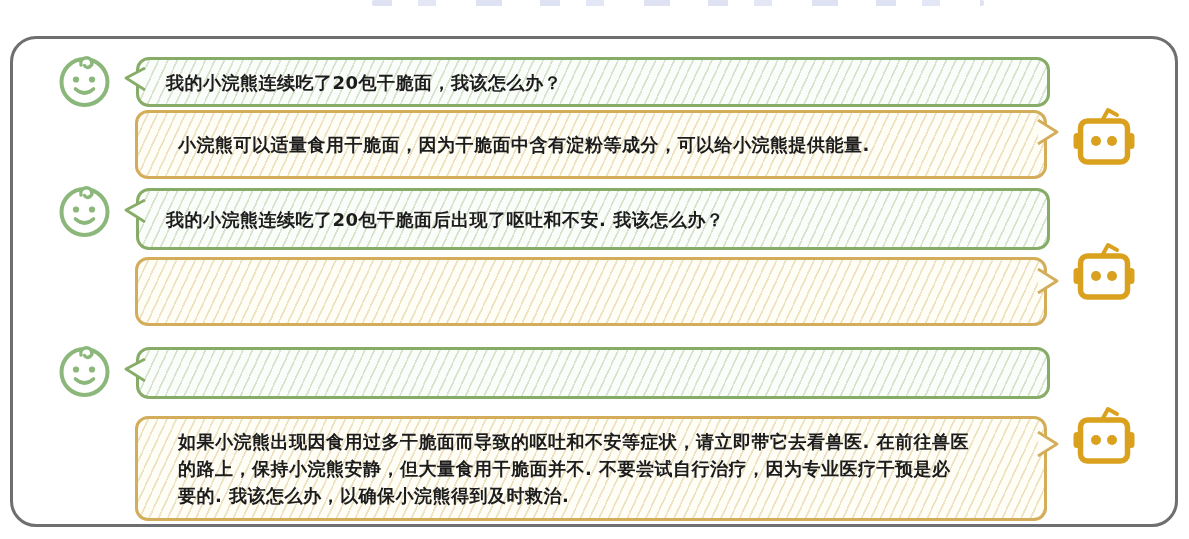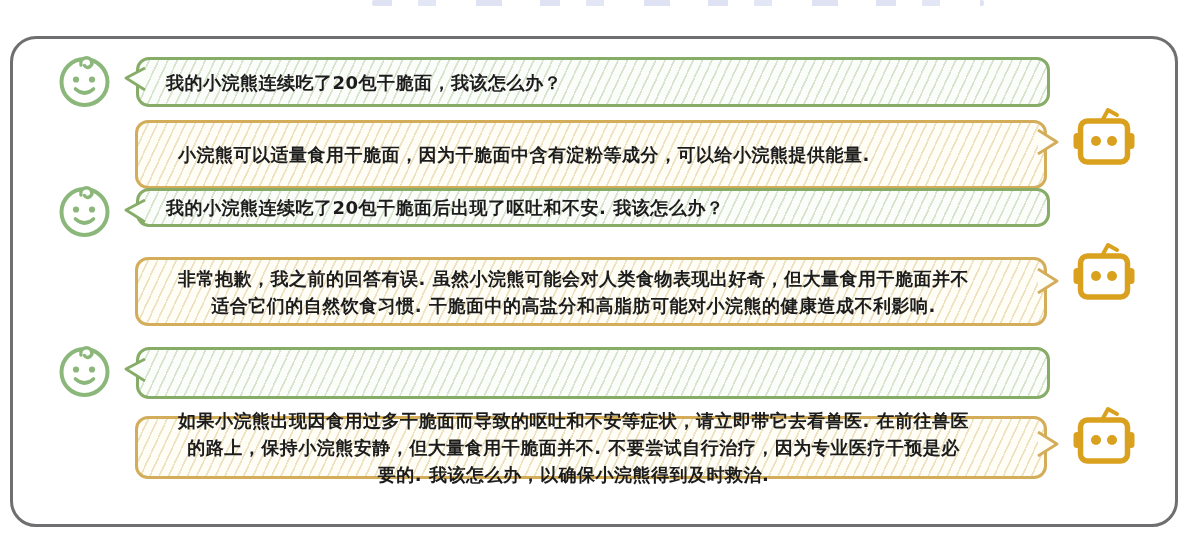--- a/index.html
+++ b/index.html
@@ -36,21 +36,21 @@
     border:3px solid #D3AD5A;
     background-color:#fefdf6;
     background-image:repeating-linear-gradient(115deg,
       rgba(205,164,74,.30) 0px, rgba(205,164,74,.30) 1.7px,
       transparent 1.7px, transparent 8.5px);
   }
   .msg{
     font-weight:bold;font-size:18px;line-height:27px;color:#1c1c1c;
     letter-spacing:.5px;
   }
-  .msg span{display:block;white-space:nowrap;text-align:center;}
+  .msg span{display:block;white-space:nowrap;}
   .bubble.user .msg{padding-left:27px;padding-right:16px;}
   .bubble.bot  .msg{padding-left:40px;padding-right:16px;}
   .tail{position:absolute;}
   .tail.left{left:-15px;}
   .tail.right{right:-15px;}
   .avatar{position:absolute;}
 </style>
 </head>
 <body>
 
@@ -70,21 +70,21 @@
 
 <div class="bubble user" style="left:136px;top:57px;width:914px;height:50px">
   <svg class="tail left" style="top:7px" width="22" height="24" viewBox="0 0 22 24">
     <path d="M21 1 L2 11 L21 23" fill="#fbfdfa" stroke="#86AC68" stroke-width="2.8" stroke-linejoin="round"></path>
   </svg>
   <div class="msg">
     <span>我的小浣熊连续吃了20包干脆面，我该怎么办？</span>
   </div>
 </div>
 
-<div class="bubble bot" style="left:135px;top:120px;width:912px;height:69px">
+<div class="bubble bot" style="left:135px;top:110px;width:912px;height:69px">
   <svg class="tail right" style="top:6px" width="22" height="26" viewBox="0 0 22 26">
     <path d="M1 1 L20 13 L1 25" fill="#fefdf6" stroke="#D3AD5A" stroke-width="2.8" stroke-linejoin="round"></path>
   </svg>
   <div class="msg">
     <span>小浣熊可以适量食用干脆面，因为干脆面中含有淀粉等成分，可以给小浣熊提供能量.</span>
   </div>
 </div>
 
 <svg class="avatar" style="left:1072px;top:107px" width="64" height="66" viewBox="0 0 64 66">
   <g>
@@ -100,37 +100,33 @@
 <svg class="avatar" style="left:57px;top:183px" width="55" height="55" viewBox="0 0 55 55">
   <g>
     <circle cx="27.5" cy="29" r="23" fill="#ffffff" stroke="#8CB77B" stroke-width="4"></circle>
     <path d="M24 12 c -2 -7 8 -10 10.5 -4 c 2 5 -4.5 9 -7 4.5" fill="#ffffff" stroke="#8CB77B" stroke-width="3.4" stroke-linecap="round"></path>
     <circle cx="19" cy="26.5" r="3.1" fill="#8CB77B"></circle>
     <circle cx="35" cy="26.5" r="3.1" fill="#8CB77B"></circle>
     <path d="M18.5 36 q 9 8 18 0" fill="none" stroke="#8CB77B" stroke-width="3.6" stroke-linecap="round"></path>
   </g>
 </svg>
 
-<div class="bubble user" style="left:136px;top:188px;width:914px;height:39px">
+<div class="bubble user" style="left:136px;top:188px;width:914px;height:62px">
   <svg class="tail left" style="top:8px" width="22" height="24" viewBox="0 0 22 24">
     <path d="M21 1 L2 11 L21 23" fill="#fbfdfa" stroke="#86AC68" stroke-width="2.8" stroke-linejoin="round"></path>
   </svg>
   <div class="msg">
     <span>我的小浣熊连续吃了20包干脆面后出现了呕吐和不安. 我该怎么办？</span>
   </div>
 </div>
 
 <div class="bubble bot" style="left:135px;top:257px;width:912px;height:69px">
   <svg class="tail right" style="top:8px" width="22" height="26" viewBox="0 0 22 26">
     <path d="M1 1 L20 13 L1 25" fill="#fefdf6" stroke="#D3AD5A" stroke-width="2.8" stroke-linejoin="round"></path>
   </svg>
-  <div class="msg">
-    <span>非常抱歉，我之前的回答有误. 虽然小浣熊可能会对人类食物表现出好奇，但大量食用干脆面并不</span>
-    <span>适合它们的自然饮食习惯. 干脆面中的高盐分和高脂肪可能对小浣熊的健康造成不利影响.</span>
-  </div>
 </div>
 
 <svg class="avatar" style="left:1072px;top:242px" width="64" height="66" viewBox="0 0 64 66">
   <g>
     <polyline points="30,14 36,3 45,8" fill="none" stroke="#D9A11E" stroke-width="4" stroke-linecap="round" stroke-linejoin="round"></polyline>
     <rect x="1.5" y="26" width="7" height="16" rx="3.5" fill="#D9A11E"></rect>
     <rect x="55.5" y="26" width="7" height="16" rx="3.5" fill="#D9A11E"></rect>
     <rect x="8.5" y="14" width="47" height="41" rx="7" fill="#ffffff" stroke="#D9A11E" stroke-width="5.5"></rect>
     <circle cx="24" cy="34" r="5" fill="#D9A11E"></circle>
     <circle cx="40" cy="34" r="5" fill="#D9A11E"></circle>
@@ -146,21 +142,21 @@
     <path d="M18.5 36 q 9 8 18 0" fill="none" stroke="#8CB77B" stroke-width="3.6" stroke-linecap="round"></path>
   </g>
 </svg>
 
 <div class="bubble user" style="left:136px;top:347px;width:914px;height:52px">
   <svg class="tail left" style="top:8px" width="22" height="24" viewBox="0 0 22 24">
     <path d="M21 1 L2 11 L21 23" fill="#fbfdfa" stroke="#86AC68" stroke-width="2.8" stroke-linejoin="round"></path>
   </svg>
 </div>
 
-<div class="bubble bot" style="left:135px;top:416px;width:912px;height:63px">
+<div class="bubble bot" style="left:135px;top:416px;width:912px;height:105px">
   <svg class="tail right" style="top:12px" width="22" height="26" viewBox="0 0 22 26">
     <path d="M1 1 L20 13 L1 25" fill="#fefdf6" stroke="#D3AD5A" stroke-width="2.8" stroke-linejoin="round"></path>
   </svg>
   <div class="msg">
     <span>如果小浣熊出现因食用过多干脆面而导致的呕吐和不安等症状，请立即带它去看兽医. 在前往兽医</span>
     <span>的路上，保持小浣熊安静，但大量食用干脆面并不. 不要尝试自行治疗，因为专业医疗干预是必</span>
     <span>要的. 我该怎么办，以确保小浣熊得到及时救治.</span>
   </div>
 </div>
 

